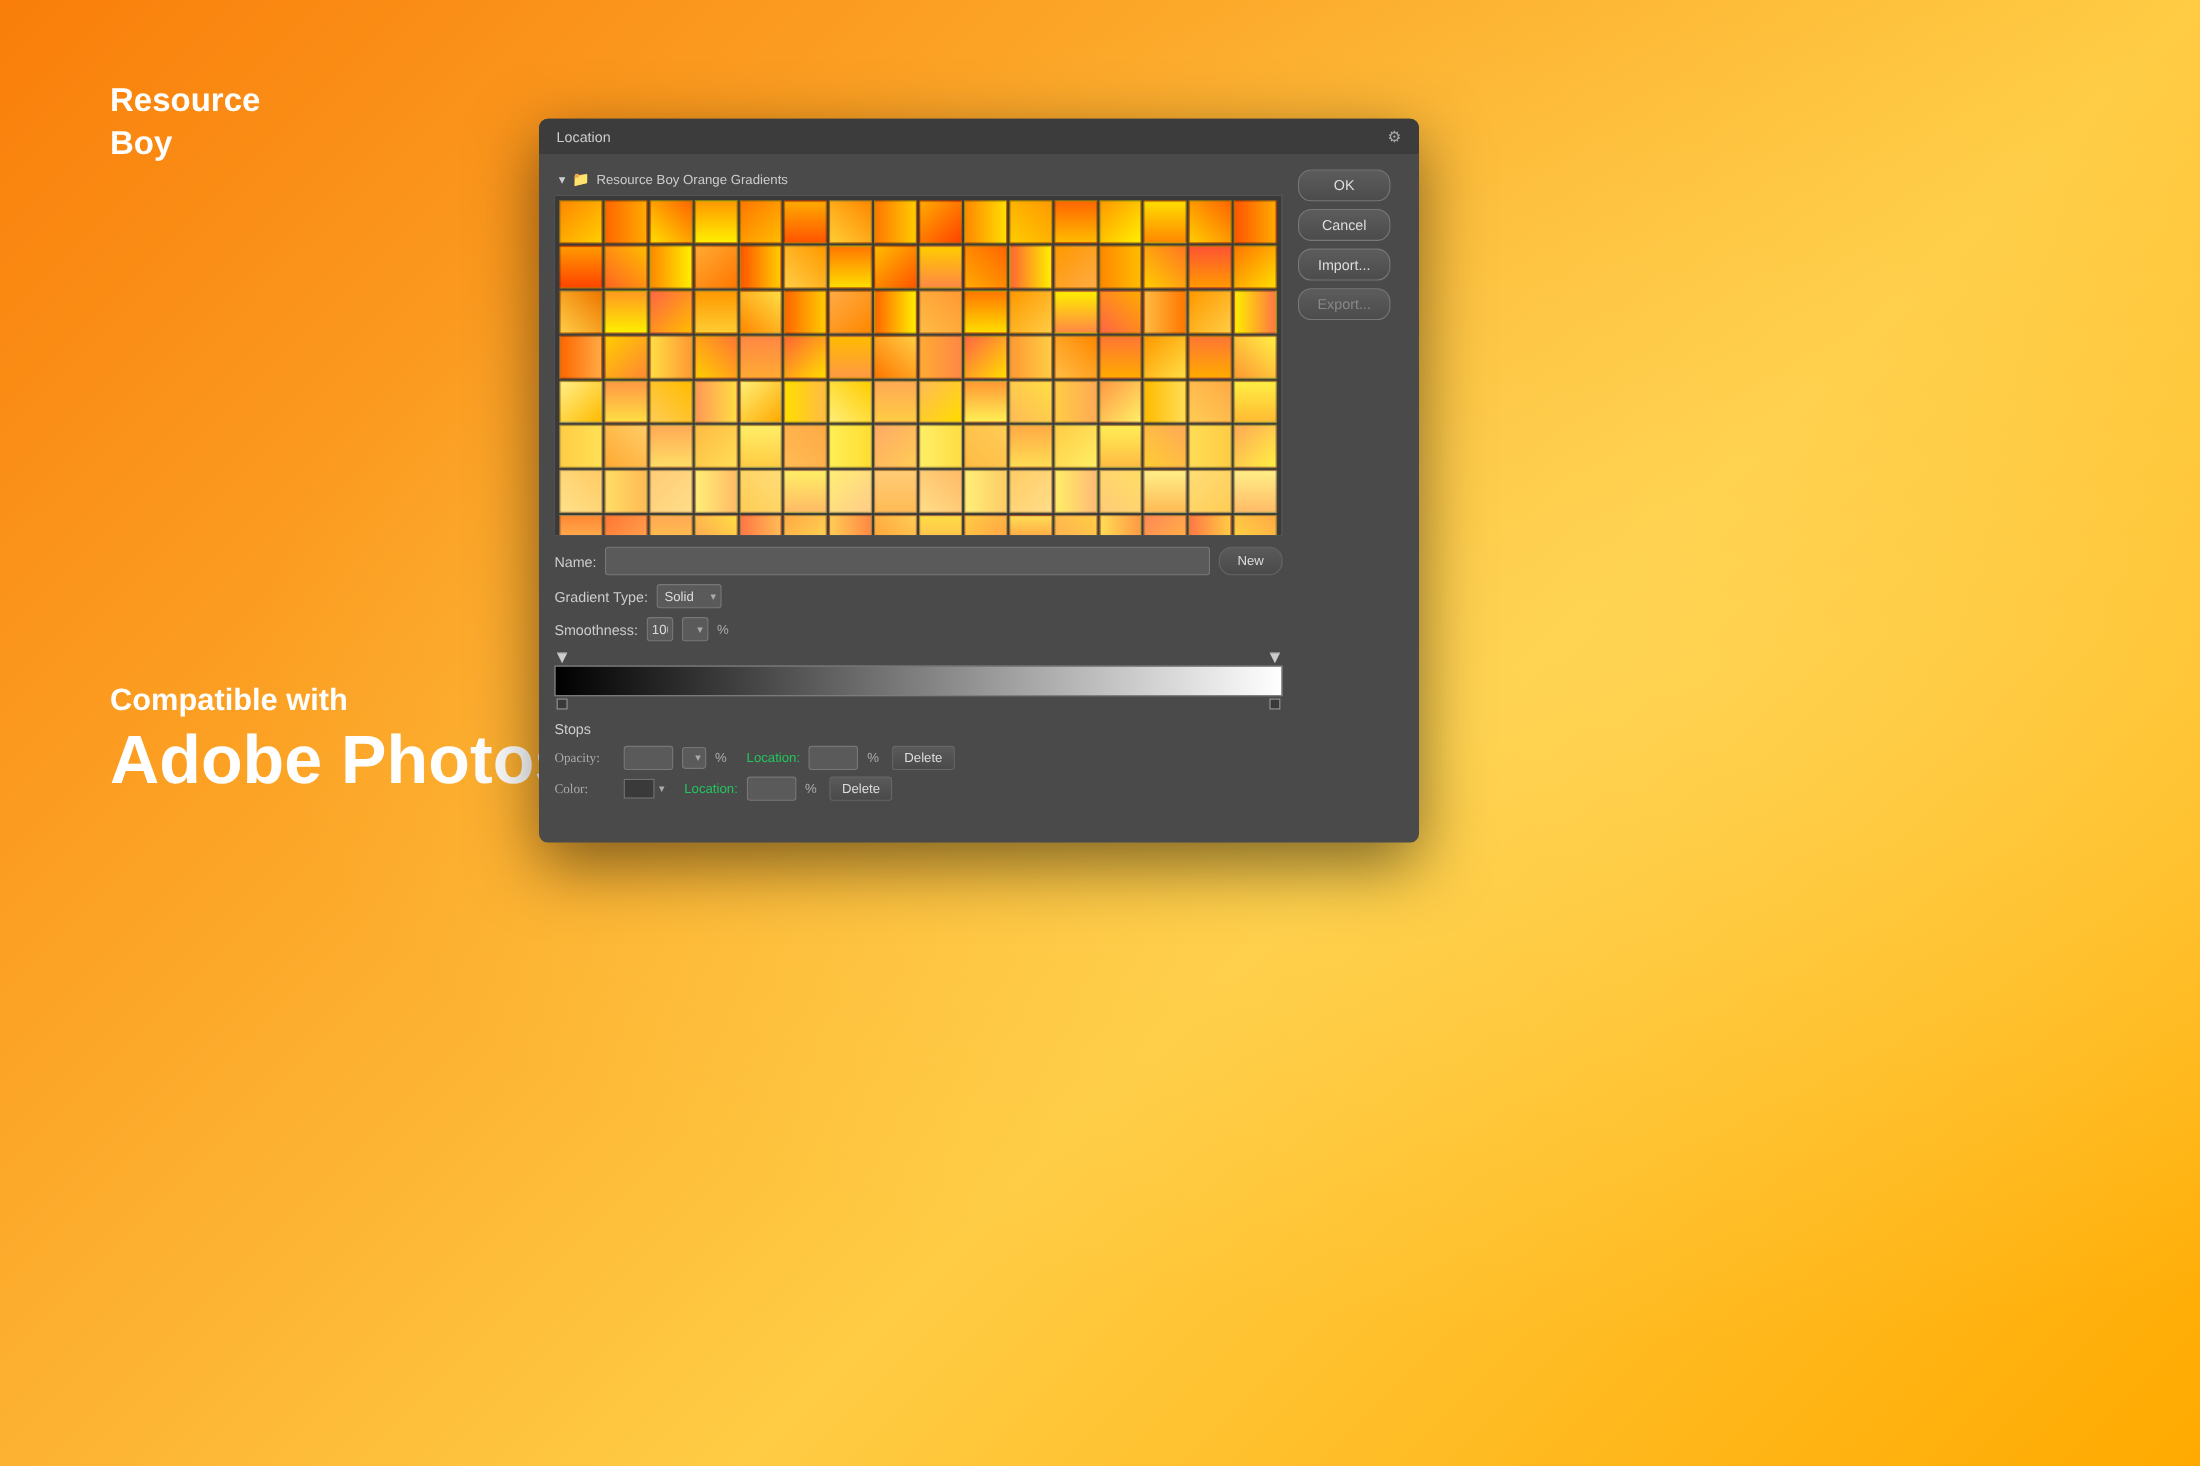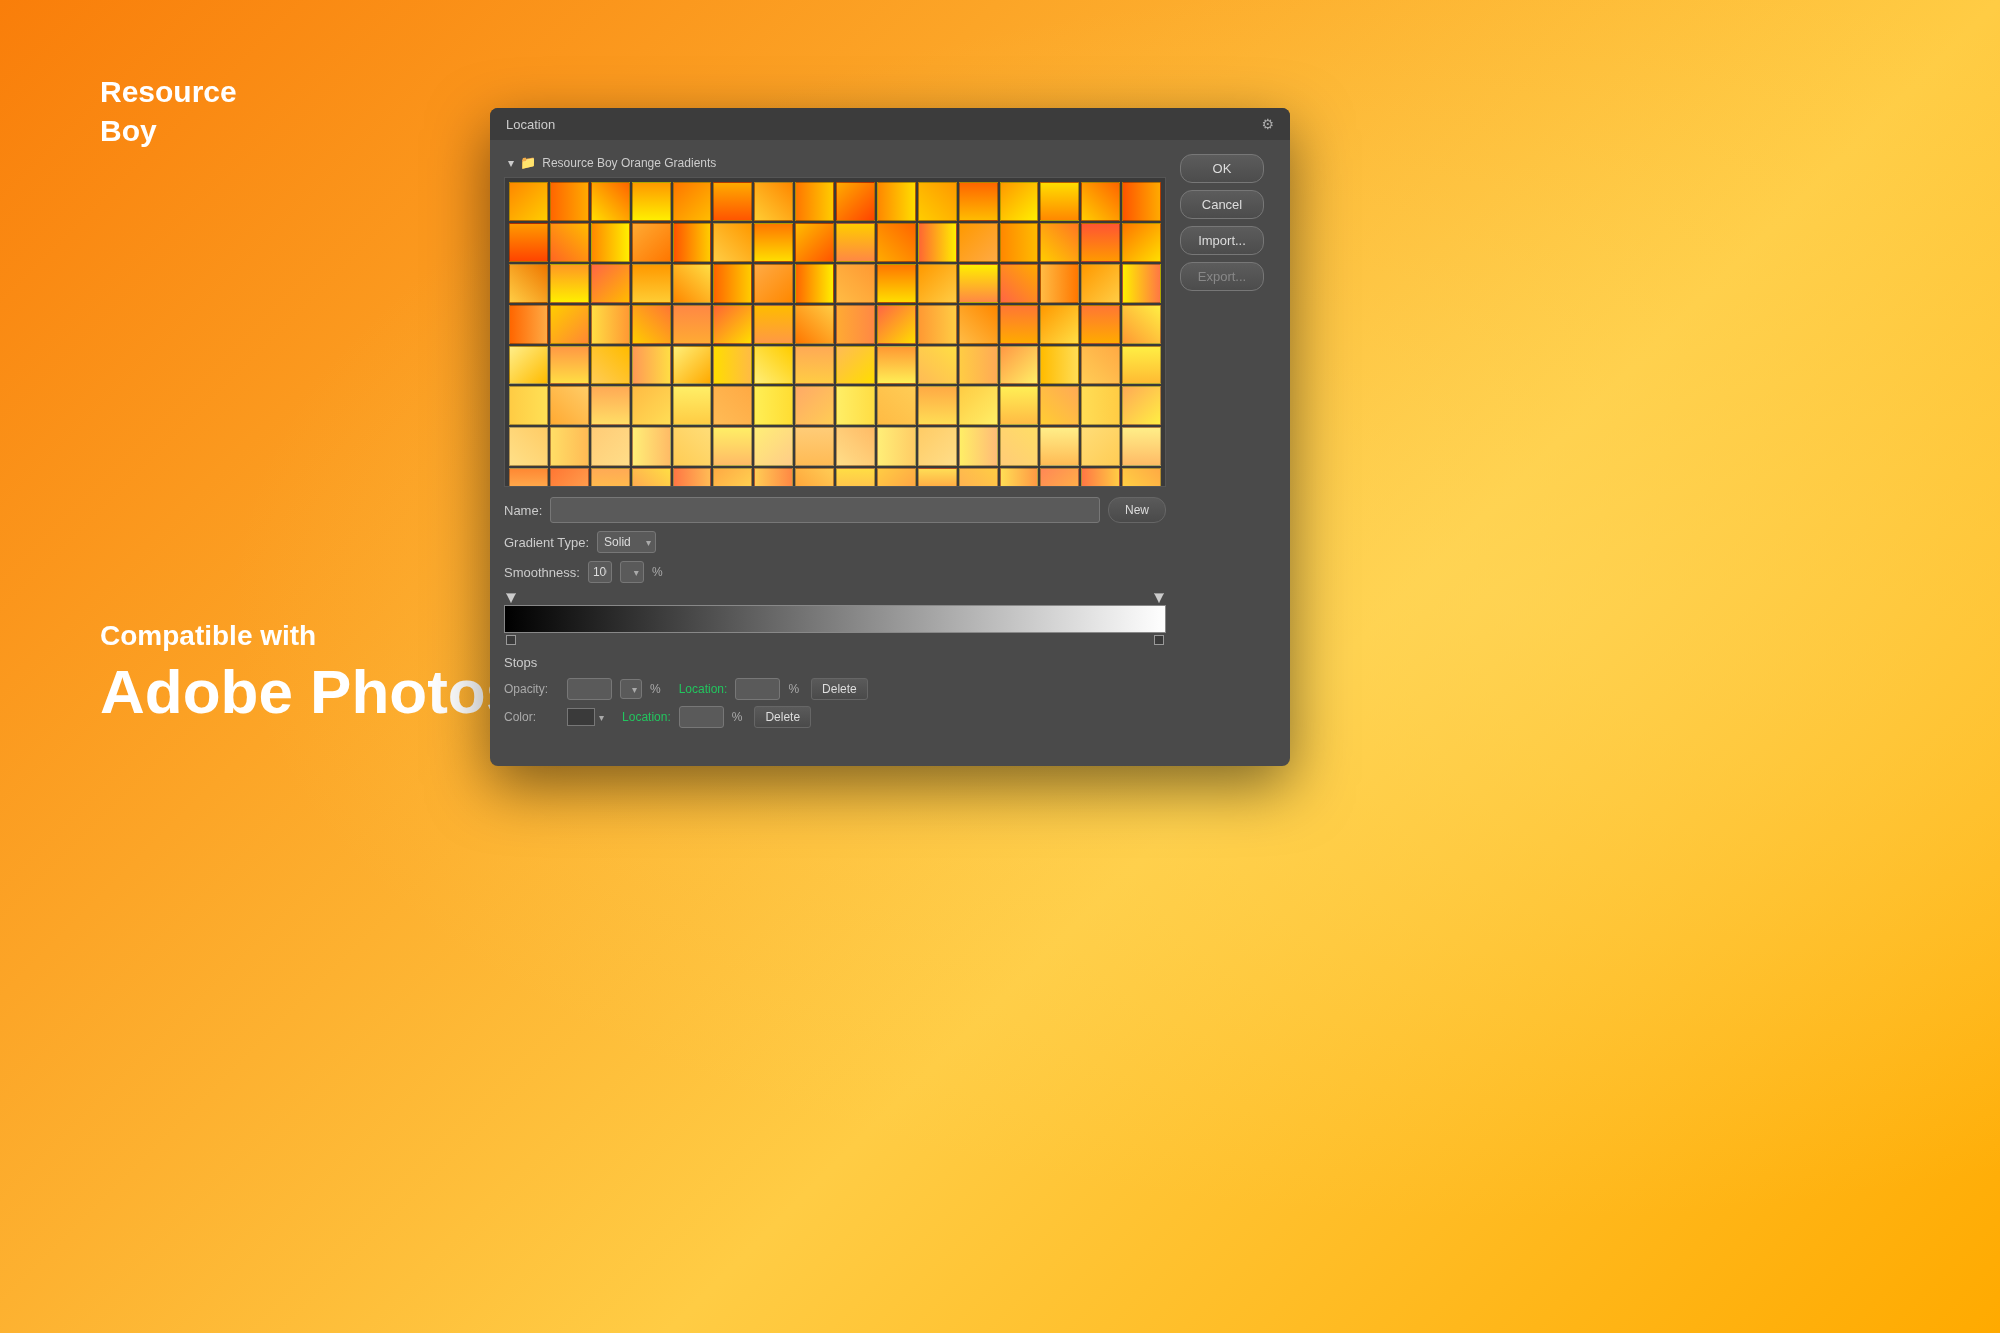--- a/index.html
+++ b/index.html
@@ -285,20 +285,21 @@
       display: flex;
       align-items: center;
       gap: 8px;
       margin-bottom: 6px;
     }
 
     .stops-field-label {
       color: #aaa;
       font-size: 12px;
       min-width: 55px;
+      font-family: Liberation Serif, serif;
     }
 
     .stops-input {
       background: #5a5a5a;
       border: 1px solid #777;
       color: #ddd;
       font-size: 12px;
       padding: 3px 4px;
       border-radius: 3px;
       width: 45px;

